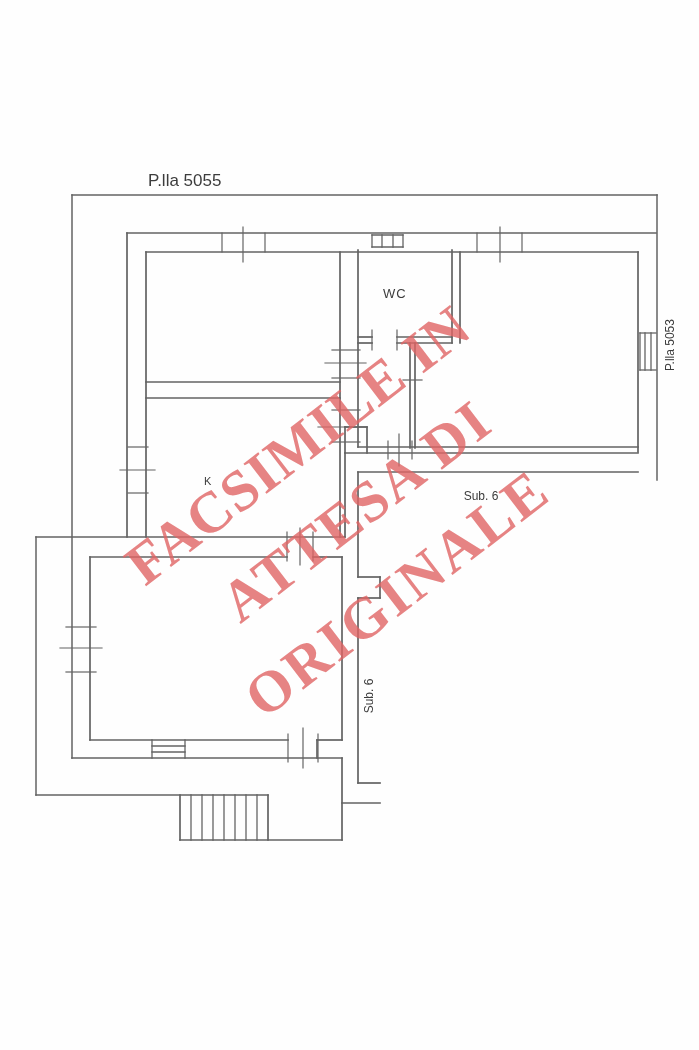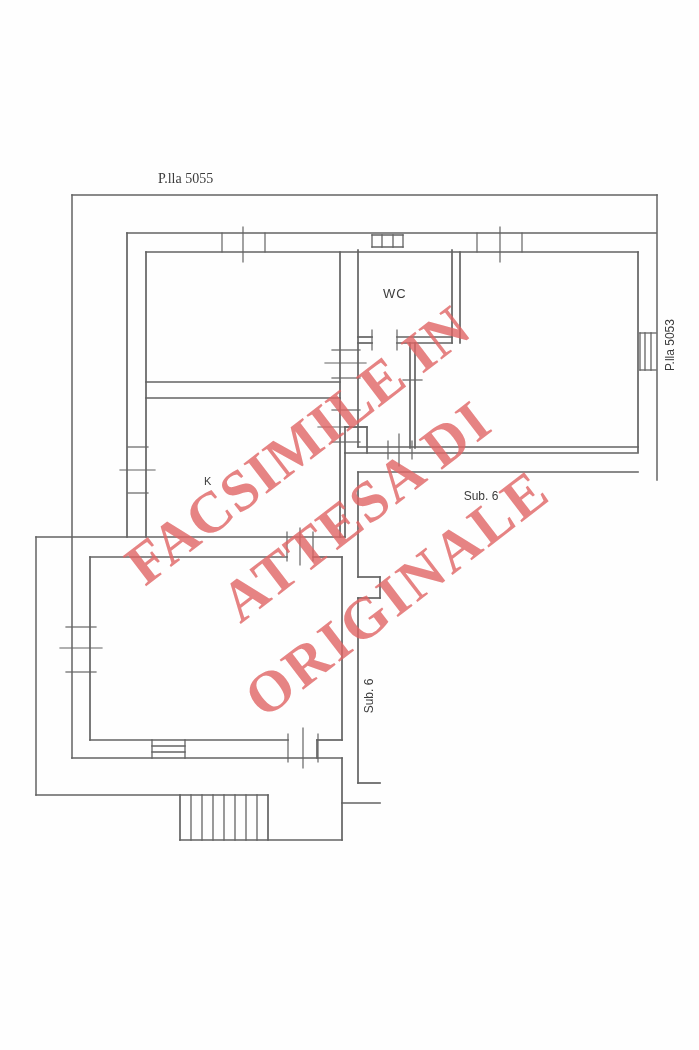--- a/index.html
+++ b/index.html
@@ -17,21 +17,21 @@
   .seg-boundary { stroke-width:1.5; }
   .seg-wall { stroke-width:1.7; }
   .seg-window { stroke-width:1.3; }
   .seg-tick { stroke-width:1.2; }
   .seg-hatch { stroke-width:1.3; }
 
   .lbl {
     position:absolute; color:var(--label); white-space:nowrap;
     font-family:"Liberation Sans", sans-serif;
   }
-  .lbl-5055 { left:158px; top:171px; font-size:14px;font-family:Liberation Serif, serif; }
+  .lbl-5055 { left:148px; top:171px; font-size:17px; }
   .lbl-5053 { left:670px; top:345px; font-size:12px;
               transform:translate(-50%,-50%) rotate(-90deg); }
   .lbl-wc   { left:383px; top:286px; font-size:13px; letter-spacing:1px;text-align:center; }
   .lbl-k    { left:204px; top:475px; font-size:11px; }
   .lbl-sub6h{ left:481px; top:496px; font-size:12px; transform:translate(-50%,-50%); }
   .lbl-sub6v{ left:369px; top:696px; font-size:12px;
               transform:translate(-50%,-50%) rotate(-90deg); }
 
   .wm {
     position:absolute; font-family:"Liberation Serif", serif; font-weight:bold;

